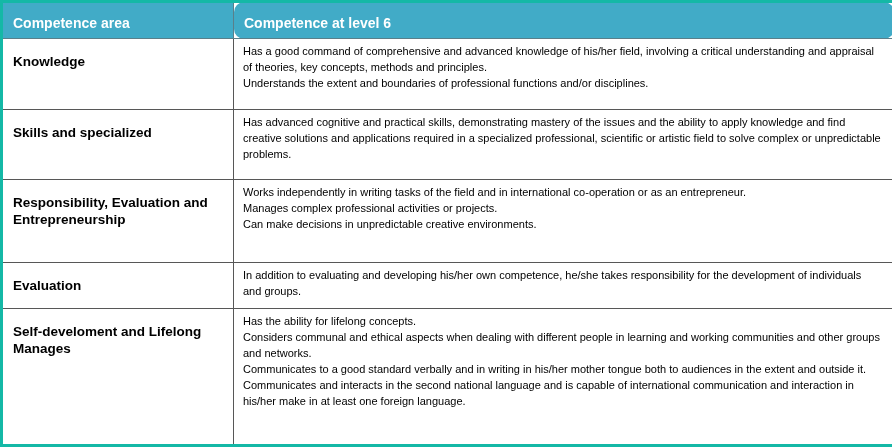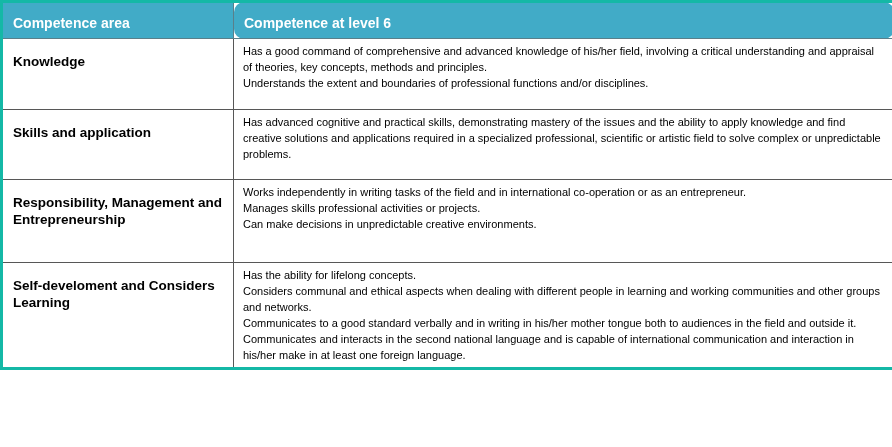--- a/index.html
+++ b/index.html
@@ -86,42 +86,50 @@
         <td class="area-cell">
           <p>Knowledge</p>
         </td>
         <td class="desc-cell">
           <p>Has a good command of comprehensive and advanced knowledge of his/her field, involving a critical understanding and appraisal of theories, key concepts, methods and principles.</p>
           <p>Understands the extent and boundaries of professional functions and/or disciplines.</p>
         </td>
       </tr>
       <tr>
         <td class="area-cell">
-          <p>Skills and application</p>
+          <p>Skills and specialized</p>
         </td>
         <td class="desc-cell">
           <p>Has advanced cognitive and practical skills, demonstrating mastery of the issues and the ability to apply knowledge and find creative solutions and applications required in a specialized professional, scientific or artistic field to solve complex or unpredictable problems.</p>
         </td>
       </tr>
       <tr>
         <td class="area-cell">
-          <p>Responsibility, Management and Entrepreneurship</p>
+          <p>Responsibility, Evaluation and Entrepreneurship</p>
         </td>
         <td class="desc-cell">
           <p>Works independently in writing tasks of the field and in international co-operation or as an entrepreneur.</p>
-          <p>Manages skills professional activities or projects.</p>
+          <p>Manages complex professional activities or projects.</p>
           <p>Can make decisions in unpredictable creative environments.</p>
         </td>
       </tr>
       <tr>
         <td class="area-cell">
-          <p>Self-develoment and Considers Learning</p>
+          <p>Evaluation</p>
+        </td>
+        <td class="desc-cell">
+          <p>In addition to evaluating and developing his/her own competence, he/she takes responsibility for the development of individuals and groups.</p>
+        </td>
+      </tr>
+      <tr>
+        <td class="area-cell">
+          <p>Self-develoment and Lifelong Manages</p>
         </td>
         <td class="desc-cell">
           <p>Has the ability for lifelong concepts.</p>
           <p>Considers communal and ethical aspects when dealing with different people in learning and working communities and other groups and networks.</p>
-          <p>Communicates to a good standard verbally and in writing in his/her mother tongue both to audiences in the field and outside it.</p>
+          <p>Communicates to a good standard verbally and in writing in his/her mother tongue both to audiences in the extent and outside it.</p>
           <p>Communicates and interacts in the second national language and is capable of international communication and interaction in his/her make in at least one foreign language.</p>
         </td>
       </tr>
     </tbody>
   </table>
 </div>
 
 </body></html>

